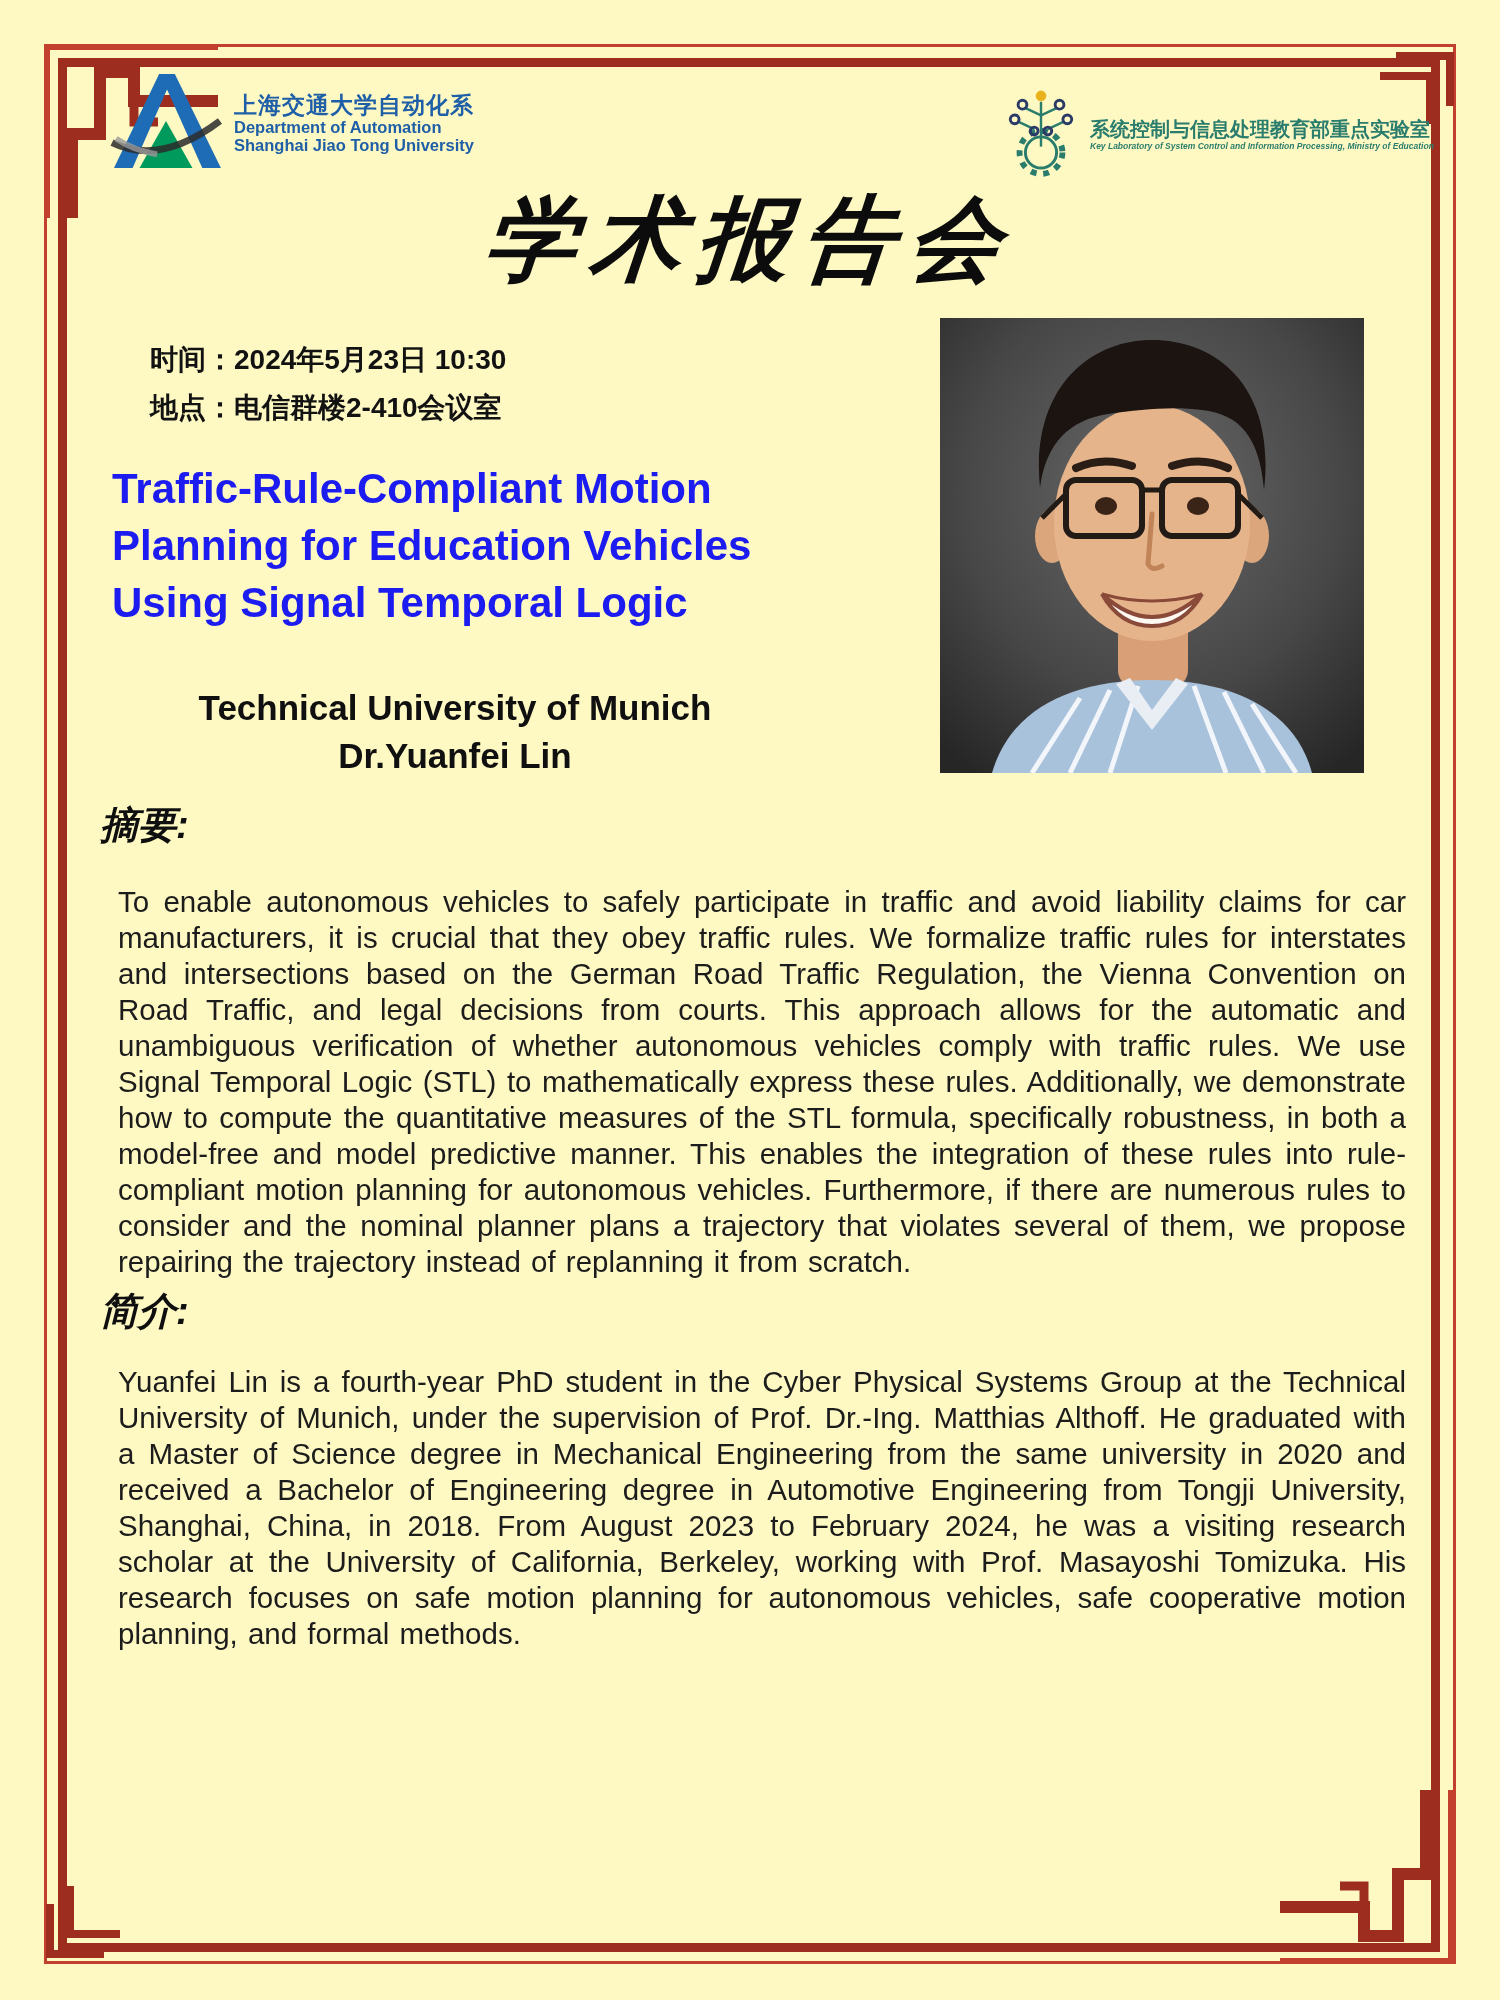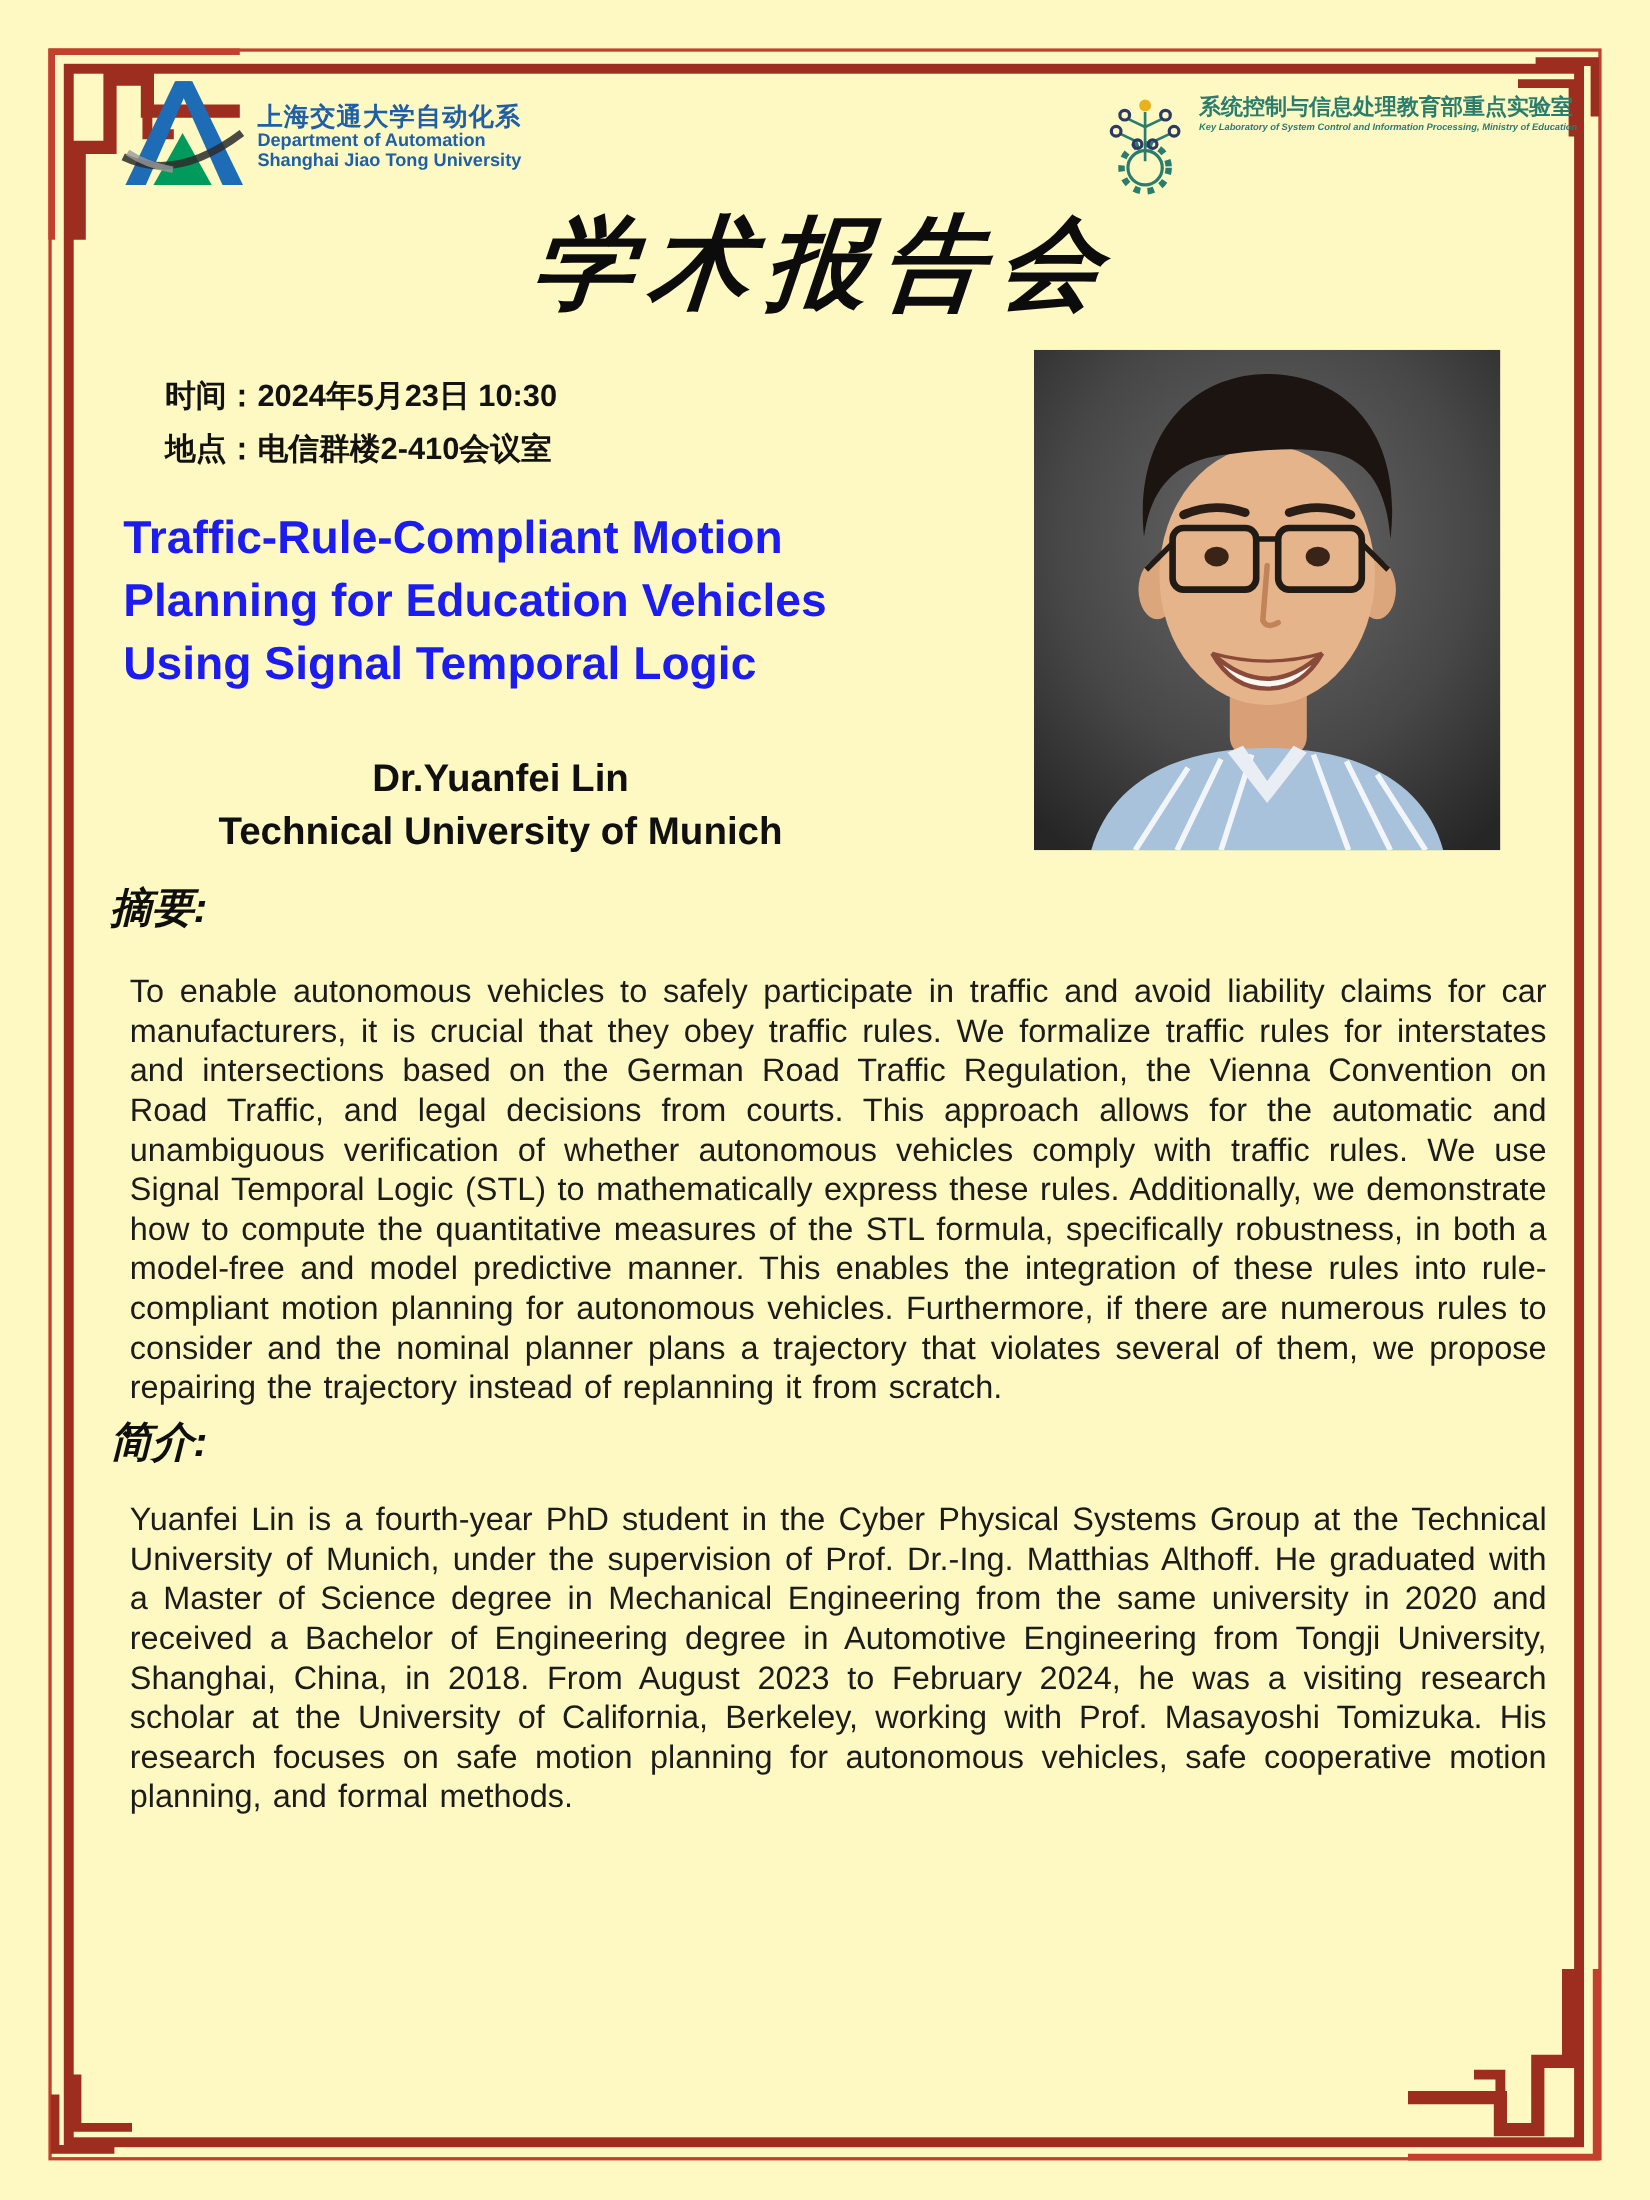--- a/index.html
+++ b/index.html
@@ -14,21 +14,21 @@
   .corner{position:absolute;pointer-events:none;}
   .corner.tl{left:30px;top:30px;}
   .corner.br{right:32px;bottom:22px;transform:rotate(180deg);}
   .corner.tr{right:46px;top:46px;}
   .corner.bl{left:46px;bottom:36px;transform:rotate(180deg);}
   
   .logo-left{position:absolute;left:106px;top:70px;display:flex;align-items:center;}
   .logo-left .txt{margin-left:10px;color:#1e5fa8;font-weight:bold;}
   .logo-left .cn{font-size:23px;letter-spacing:1px;line-height:26px;}
   .logo-left .en{font-size:16.5px;line-height:18px;}
-  .logo-right{position:absolute;left:1002px;top:86px;display:flex;}
+  .logo-right{position:absolute;left:1002px;top:86px;display:flex;align-items:center;}
   .logo-right .txt{margin-left:10px;color:#2a7d6d;font-weight:bold;}
   .logo-right .cn{font-size:20px;line-height:24px;}
   .logo-right .en{font-size:8.5px;line-height:11px;color:#2a7d6d;font-style:italic;}
   
   .banner{
     position:absolute;left:0;top:178px;width:100%;text-align:center;
     font-family:"DejaVu Serif","Liberation Serif",serif;
     font-weight:bold;font-style:italic;font-size:92px;letter-spacing:14px;
     color:#0c0c0c;transform:skewX(-5deg);
   }
@@ -131,22 +131,22 @@
     <div><span>地点：</span><span>电信群楼2-410会议室</span></div>
   </div>
 
   <div class="talk-title">
       <div>Traffic-Rule-Compliant Motion</div>
       <div>Planning for Education Vehicles</div>
       <div>Using Signal Temporal Logic</div>
     </div>
 
   <div class="speaker">
+    <div>Technical University of Munich</div>
     <div>Dr.Yuanfei Lin</div>
-    <div>Technical University of Munich</div>
   </div>
 
   <div class="photo">
     <svg width="424" height="455" viewBox="0 0 424 455">
       <defs>
         <radialGradient id="bgGrad" cx="50%" cy="38%" r="75%">
           <stop offset="0%" stop-color="#686868"></stop>
           <stop offset="60%" stop-color="#474747"></stop>
           <stop offset="100%" stop-color="#262626"></stop>
         </radialGradient>

